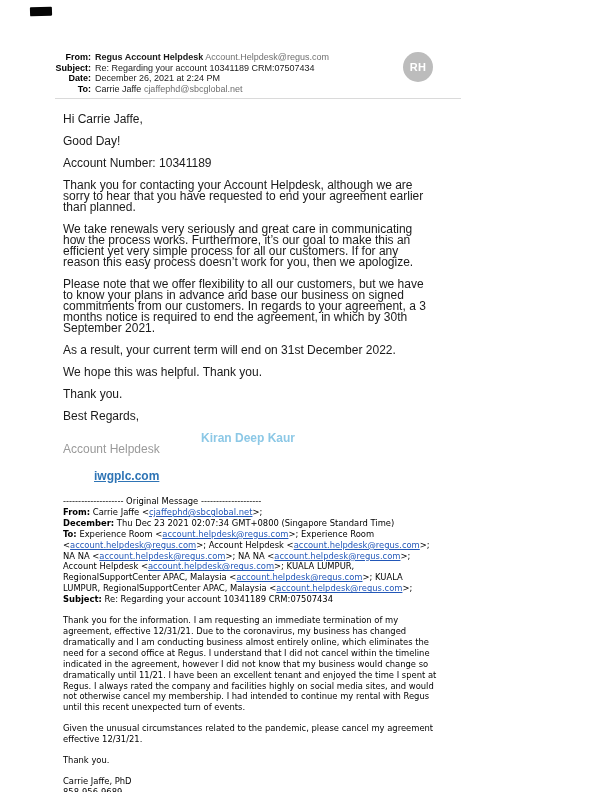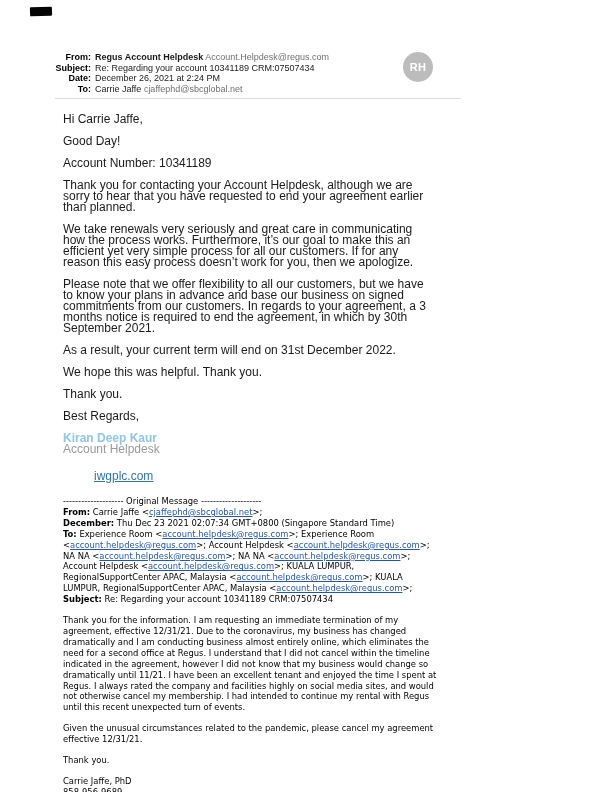--- a/index.html
+++ b/index.html
@@ -23,24 +23,24 @@
   .hemail { color:#6f6f6f; }
   .avatar {
     width:30px; height:30px; border-radius:50%; background:#bcbcbc; color:#fff;
     font-size:11px; font-weight:600; display:flex; align-items:center;
     justify-content:center; margin-left:10px; flex:0 0 auto; letter-spacing:0.3px;
   }
   .divider { border:none; border-top:1px solid #dadada; margin:4px 27px 0 55px; }
   .body { margin:15px 55px 6px 63px; font-size:12px; line-height:11px; }
   .body .para { margin:0 0 11px 0; }
   .acct-block { margin:0 0 11px 0; }
-  .sig-name { color:#8cc8e6; font-weight:bold; }
+  .sig-name { color:#8cc8e6; font-weight:bold;text-align:center; }
   .sig-title { color:#9a9a9a; }
   .sig-site-wrap { margin-top:16px; }
-  .sig-site { color:#2e74b5; font-weight:normal; text-decoration:underline;padding-left:31px; }
+  .sig-site { color:#2e74b5; font-weight:bold; text-decoration:underline;padding-left:31px; }
   .quoted {
     margin:14px 50px 0 63px; font-family:"DejaVu Sans", sans-serif;
     font-size:8.4px; line-height:10.9px; color:#000;
   }
   .quoted .qfield b { font-weight:bold; }
   .qlink { color:#2257b8; text-decoration:underline; }
   .quoted .qpara { margin:10px 0 0 0; }
   .qclosing { margin-top:10px; }
   .qsignoff { margin-top:10px; }
   a { cursor:pointer; }

